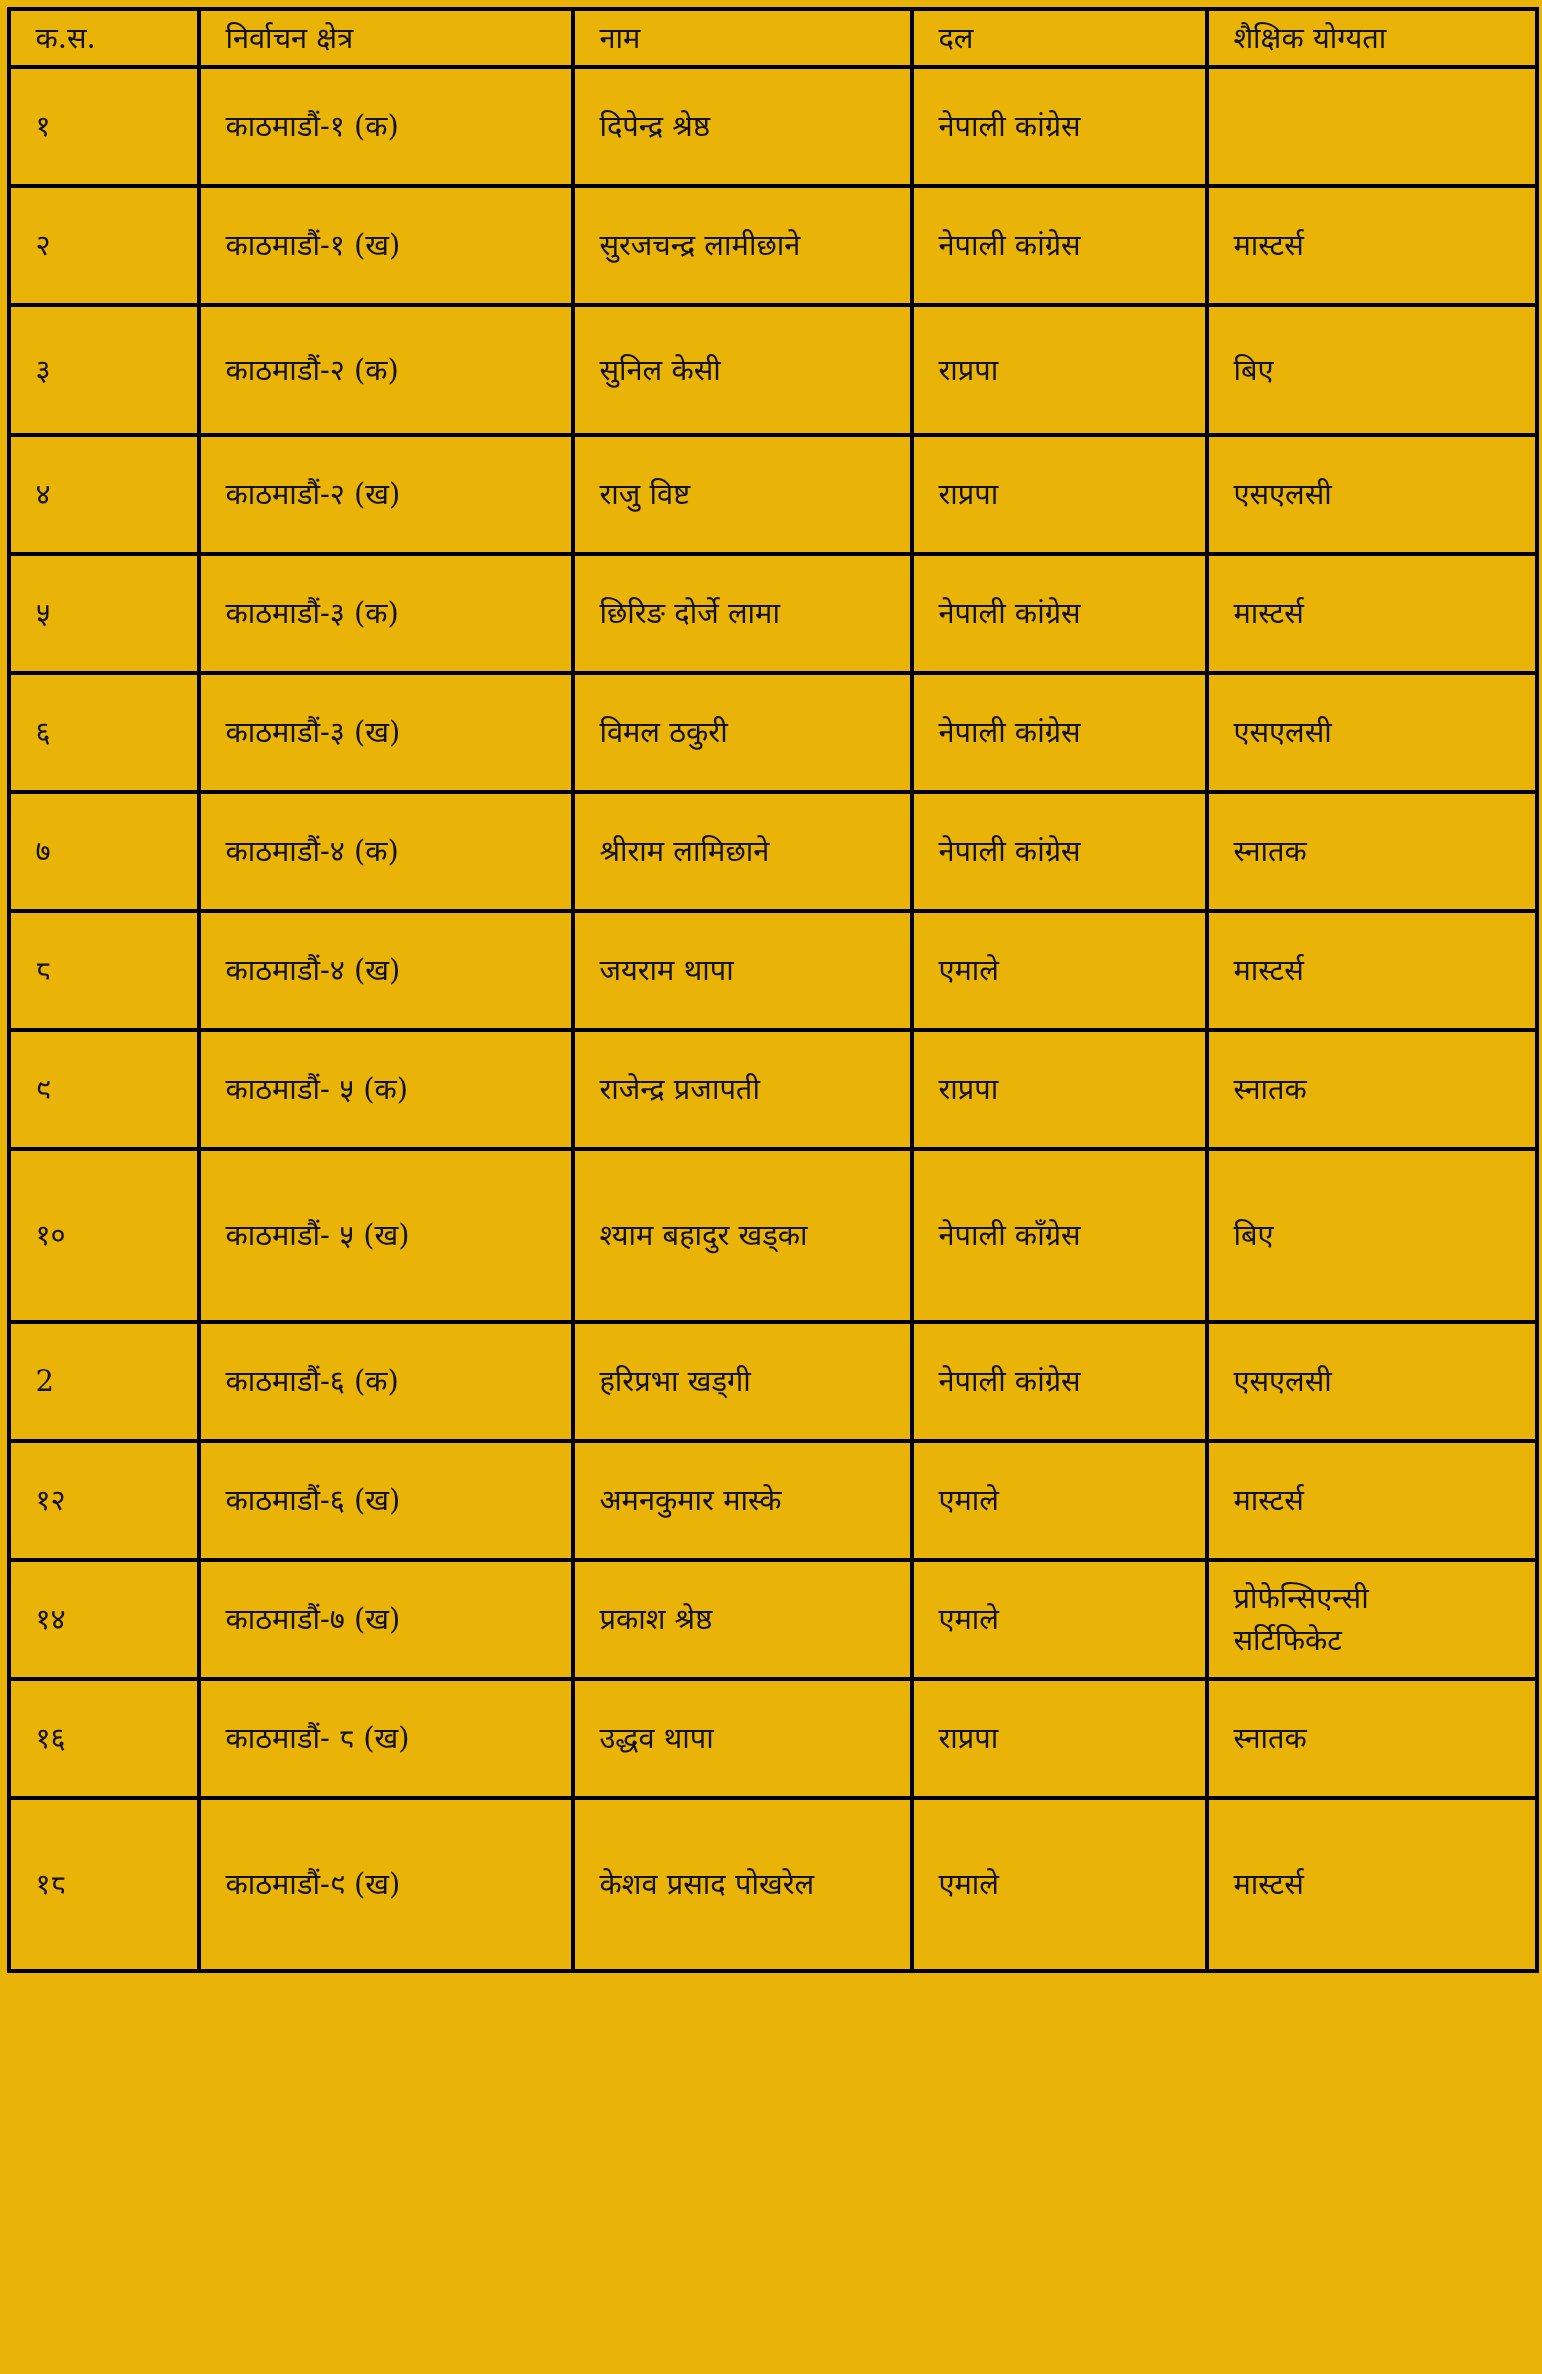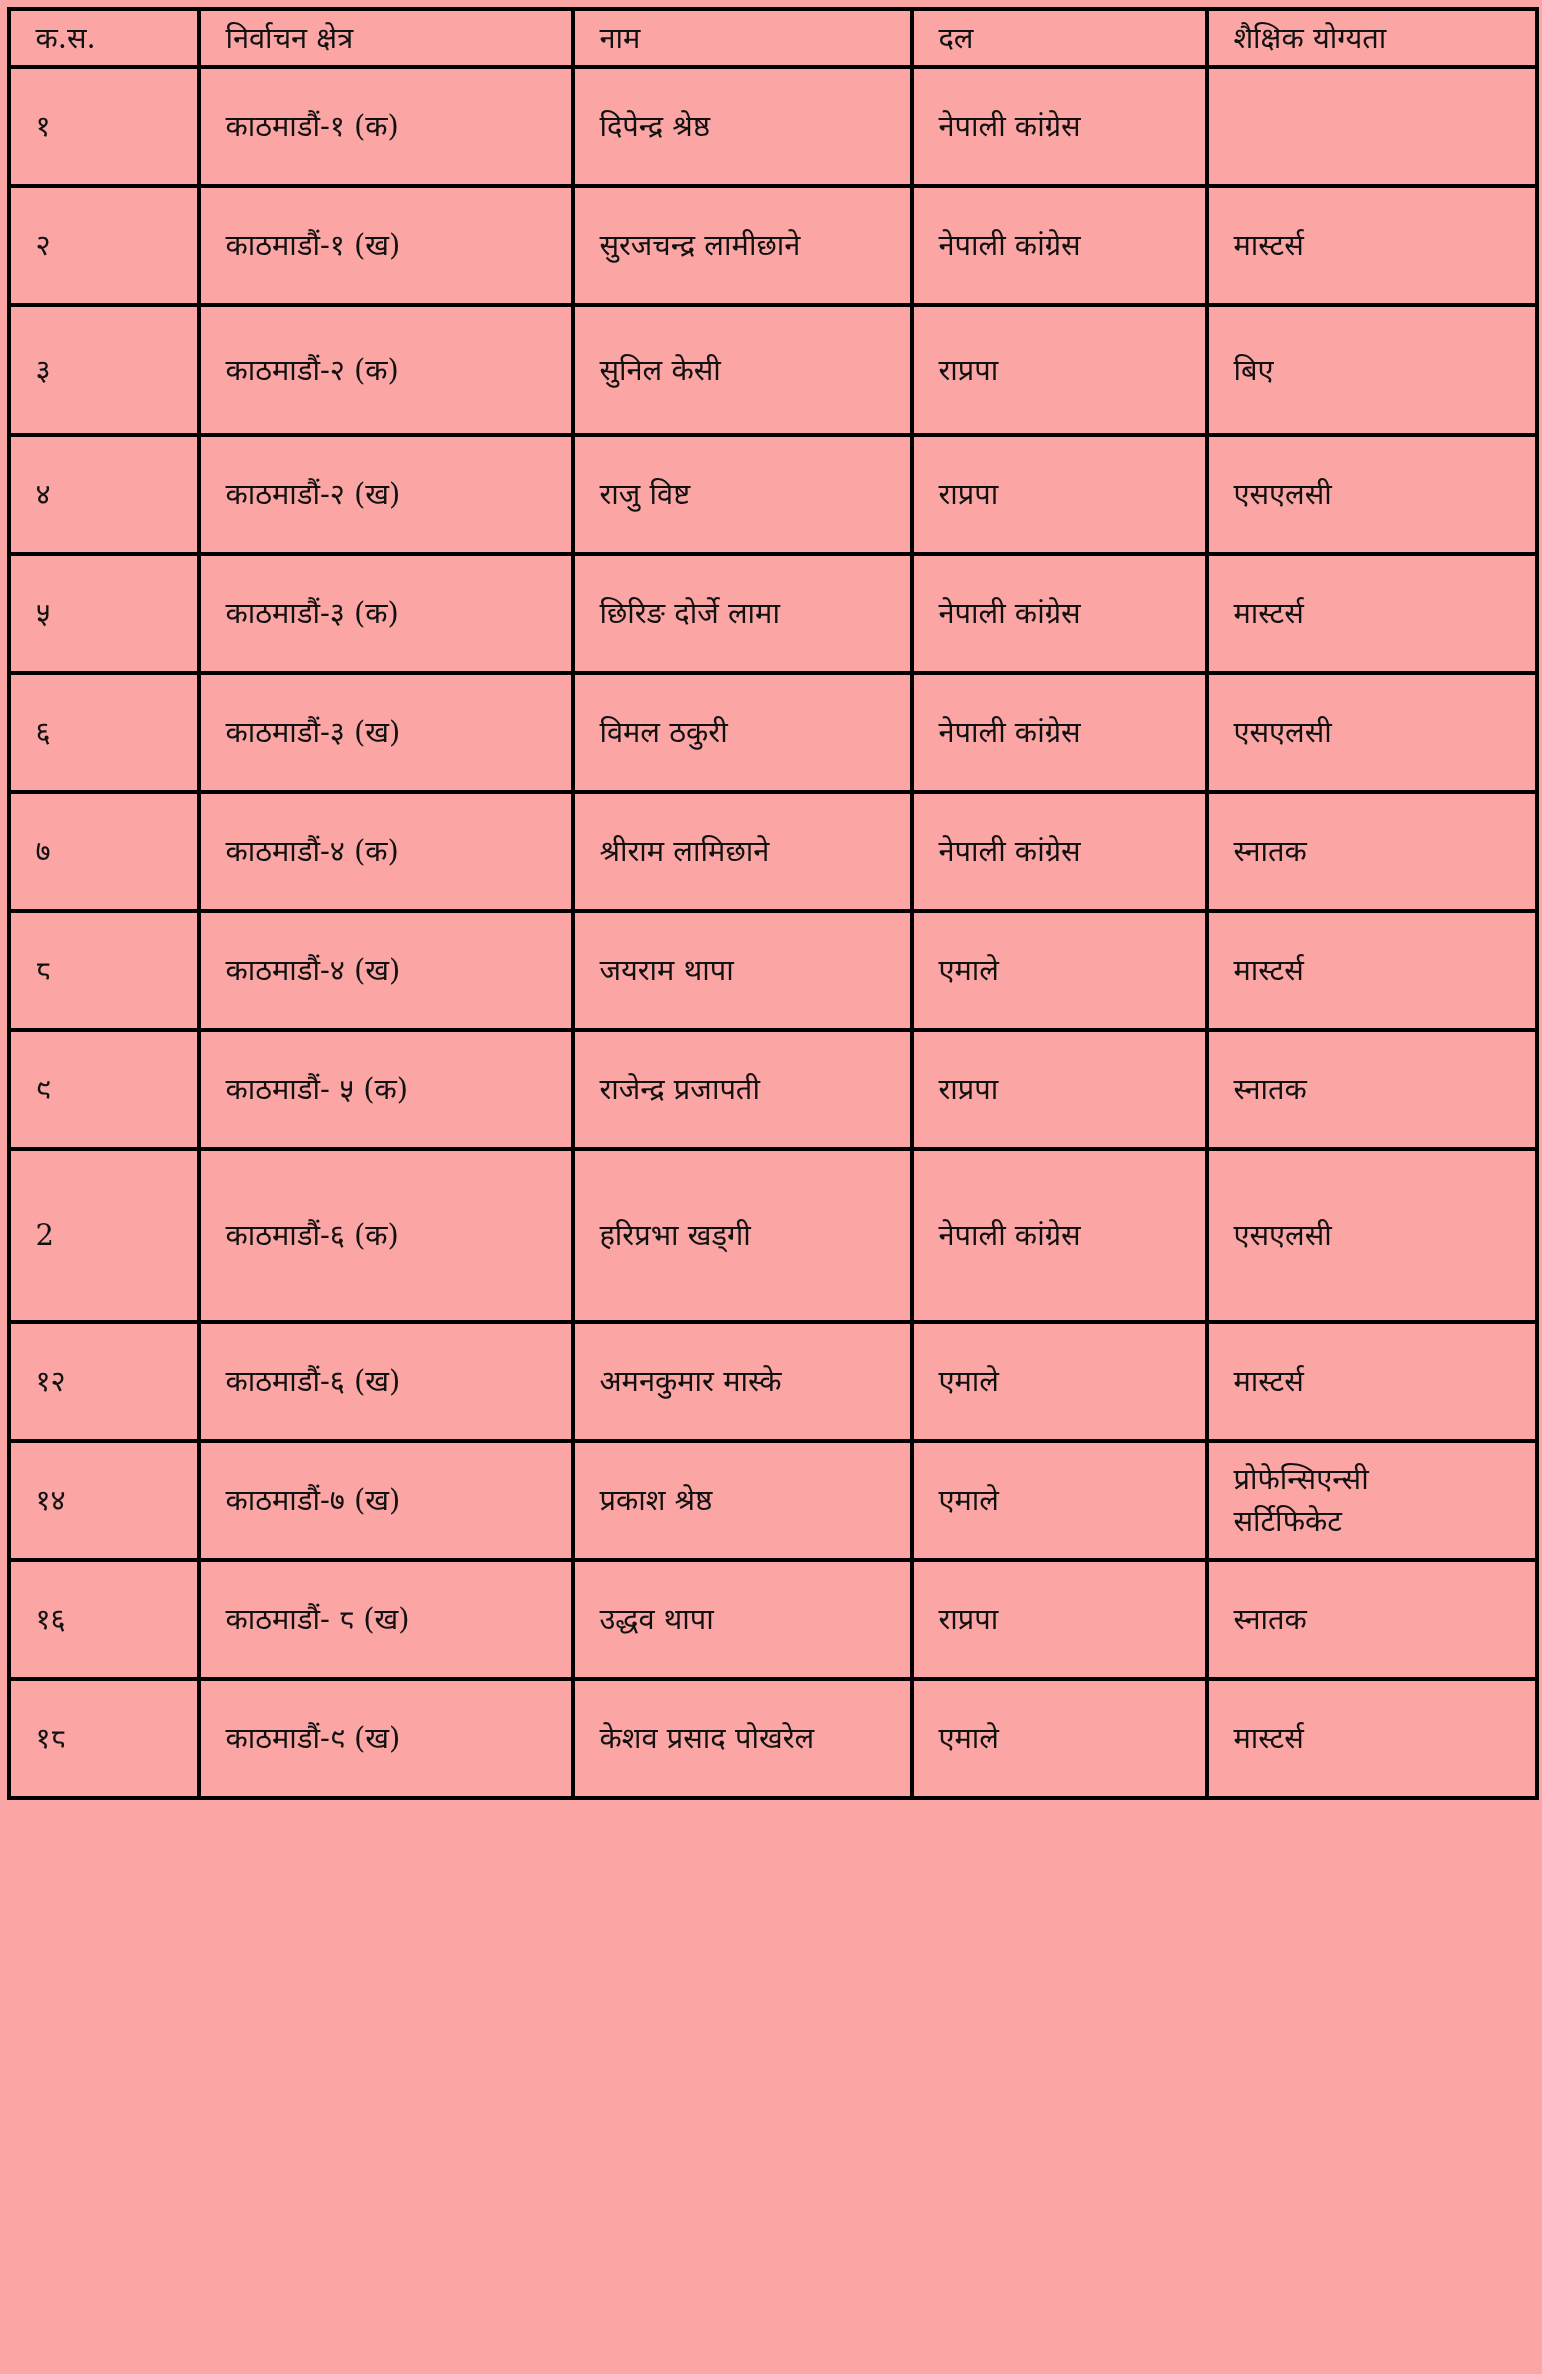--- a/index.html
+++ b/index.html
@@ -4,21 +4,21 @@
 <style>
   html, body {
     margin: 0;
     padding: 0;
     background: #ffffff;
     font-family: "DejaVu Serif", "Liberation Serif", serif;
   }
   .page {
     width: 1543px;
     height: 2375px;
-    background: #fca5a5;
+    background: #eab308;
     box-sizing: border-box;
     padding: 7.4px 7.4px 0 7.4px;
   }
   table.candidates {
     border-collapse: collapse;
     width: 1528px;
     table-layout: fixed;
     color: #111111;
   }
   table.candidates th,
@@ -125,20 +125,27 @@
           <td>मास्टर्स</td>
         </tr>
         <tr>
           <td>९</td>
           <td>काठमाडौं- ५ (क)</td>
           <td>राजेन्द्र प्रजापती</td>
           <td>राप्रपा</td>
           <td>स्नातक</td>
         </tr>
         <tr>
+          <td>१०</td>
+          <td>काठमाडौं- ५ (ख)</td>
+          <td>श्याम बहादुर खड्का</td>
+          <td>नेपाली काँग्रेस</td>
+          <td>बिए</td>
+        </tr>
+        <tr>
           <td>2</td>
           <td>काठमाडौं-६ (क)</td>
           <td>हरिप्रभा खड्गी</td>
           <td>नेपाली कांग्रेस</td>
           <td>एसएलसी</td>
         </tr>
         <tr>
           <td>१२</td>
           <td>काठमाडौं-६ (ख)</td>
           <td>अमनकुमार मास्के</td>

